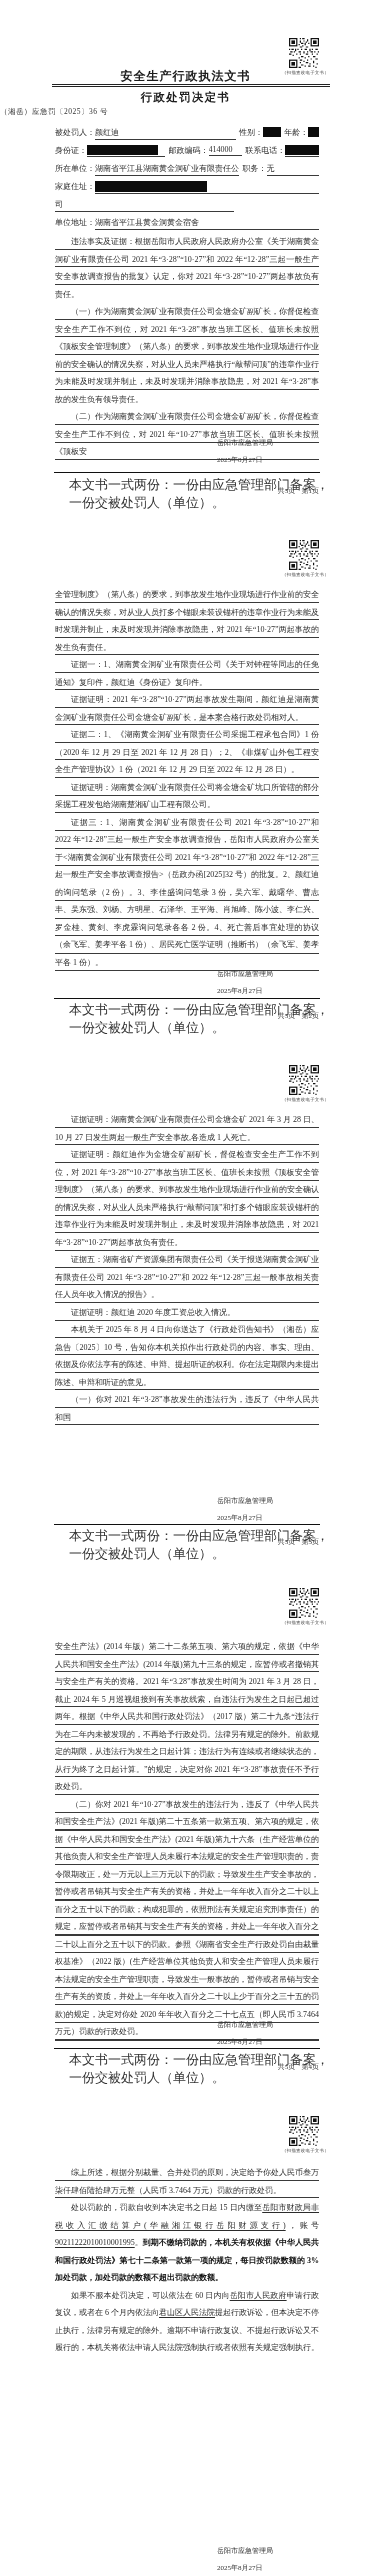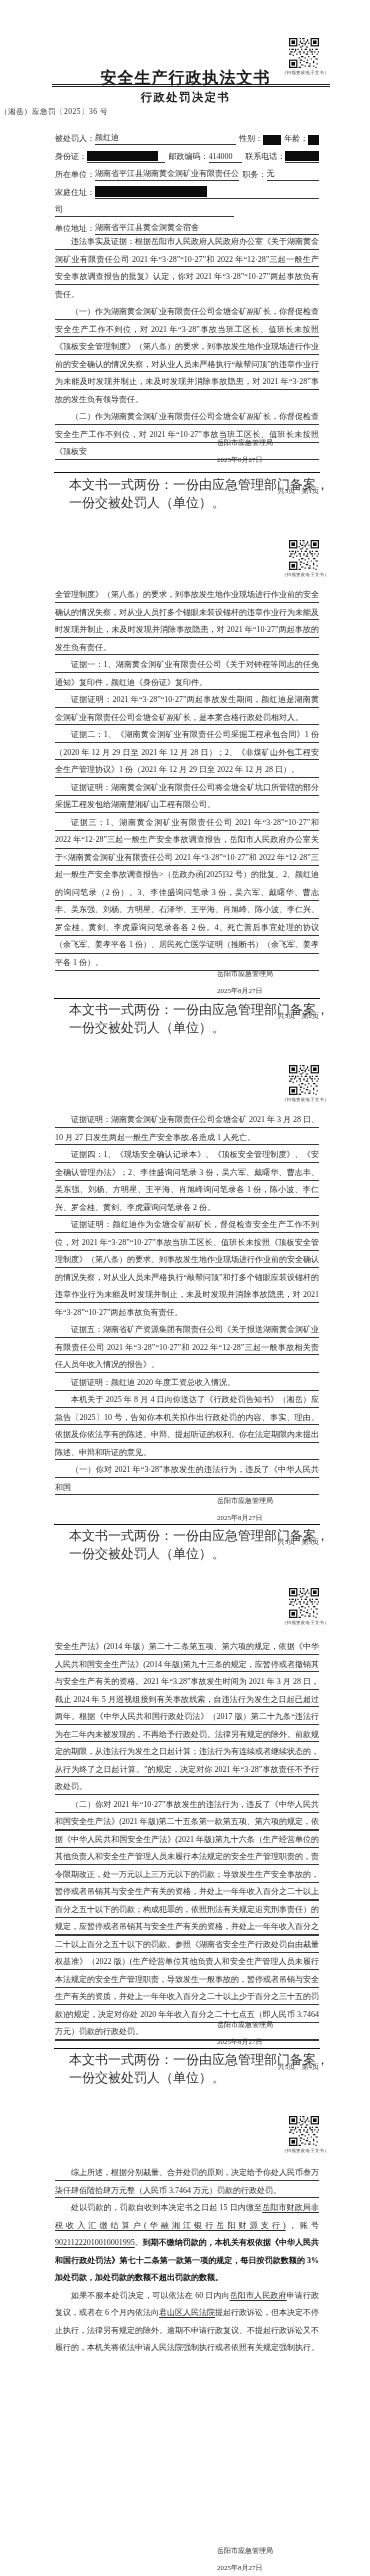--- a/index.html
+++ b/index.html
@@ -6,27 +6,27 @@
   *{margin:0;padding:0;box-sizing:border-box}
   html,body{background:#ffffff}
   body{width:371px;font-family:"Liberation Serif","DejaVu Serif",serif;color:#2e2e2e;-webkit-font-smoothing:antialiased}
   .canvas{position:relative;width:371px;height:2628px;background:#fff;overflow:hidden}
   .page{position:absolute;left:0;width:371px}
   
   .qr-wrap{position:absolute;right:45px;width:44px;text-align:center}
   .qr-svg{width:30px;height:30px;display:block;margin:0 auto}
   .qr-cap{font-size:4.4px;color:#4a4a4a;margin-top:1.5px;white-space:nowrap;letter-spacing:0.3px}
   
-  .sys-title{position:absolute;left:0;width:100%;text-align:center;font-size:16px;font-weight:700;letter-spacing:1px;color:#1c1c1c}
+  .sys-title{position:absolute;left:0;width:100%;text-align:center;font-size:12px;font-weight:700;letter-spacing:1px;color:#1c1c1c}
   .dbl-rule{position:absolute;left:52px;width:278px;height:2.6px;border-top:1.3px solid #222;border-bottom:0.7px solid #222}
   .doc-title{position:absolute;left:0;width:100%;text-align:center;font-size:11.3px;font-weight:700;letter-spacing:1.5px;color:#1c1c1c}
   .doc-no{position:absolute;left:0;width:100%;text-align:left;font-size:7.5px;color:#333;letter-spacing:0.5px}
   
   .fields{position:absolute;left:55px;width:264px;font-size:8px;color:#2b2b2b}
-  .frow{display:flex;align-items:flex-end;height:18px;white-space:nowrap}
+  .frow{display:flex;align-items:flex-start;height:18px;white-space:nowrap}
   .flabel{flex:0 0 auto;padding-bottom:1px}
   .ml{margin-left:3.6px}
   .uv{border-bottom:0.8px solid #3a3a3a;padding-bottom:1px;overflow:hidden}
   .grow{flex:1 1 auto}
   .redact{display:inline-block;background:#0c0c0c;vertical-align:bottom}
   .redact.fill{display:block;width:100%}
   
   .body{position:absolute;left:55px;width:264px;font-size:8px;line-height:17.5px;text-align:justify;color:#2b2b2b}
   .body p{margin:0}
   .ind{text-indent:2em}
@@ -190,21 +190,20 @@
               <rect x="20" y="2" width="3" height="3"></rect>
               <rect x="2" y="20" width="3" height="3"></rect>
       <path d="M9,0h1v1h-1z M11,0h2v1h-2z M15,1h1v2h-1z M9,2h1v2h-1z M12,2h1v1h-1z M14,3h1v1h-1z M10,4h2v1h-2z M13,4h1v2h-1z M16,4h1v1h-1z M8,5h1v1h-1z M11,6h1v1h-1z M9,7h2v1h-2z M14,7h2v1h-2z M0,9h1v1h-1z M2,9h2v1h-2z M5,9h1v2h-1z M7,9h1v1h-1z M10,9h1v1h-1z M13,9h2v1h-2z M17,9h1v2h-1z M19,9h1v1h-1z M22,9h2v1h-2z M1,11h2v1h-2z M4,11h1v1h-1z M8,11h2v1h-2z M12,11h1v2h-1z M15,11h1v1h-1z M18,11h2v1h-2z M21,11h1v1h-1z M24,11h1v1h-1z M0,13h2v1h-2z M6,13h1v1h-1z M9,13h1v1h-1z M14,13h2v1h-2z M19,13h1v1h-1z M23,13h1v1h-1z M3,14h1v1h-1z M10,15h2v1h-2z M16,15h1v1h-1z M20,15h2v1h-2z M8,16h1v1h-1z M13,16h1v1h-1z M18,17h1v1h-1z M22,17h2v1h-2z M9,18h2v1h-2z M15,18h1v1h-1z M12,19h1v1h-1z M20,19h1v2h-1z M9,20h1v1h-1z M14,20h2v1h-2z M17,21h1v1h-1z M23,21h1v1h-1z M10,22h2v1h-2z M13,23h1v1h-1z M16,23h2v1h-2z M20,23h1v1h-1z M8,24h2v1h-2z M22,24h1v1h-1z"></path>
     </g>
   </svg>
 </div>
       <div class="qr-cap">（扫描查收电子文书）</div>
     </div>
     <div class="body" style="top:50px">
       <p class="ruled ind">证据证明：湖南黄金洞矿业有限责任公司金塘金矿 2021 年 3 月 28 日、10 月 27 日发生两起一般生产安全事故,各造成 1 人死亡。</p>
-      <p class="ruled ind">证据四：1、《现场安全确认记录本》、《顶板安全管理制度》、《安全确认管理办法》；2、李佳盛询问笔录 3 份，吴六军、戴曙华、曹志丰、吴东强、刘杨、方明星、王平海、肖旭峰询问笔录各 1 份，陈小波、李仁兴、罗金桂、黄剑、李虎霖询问笔录各 2 份。</p>
       <p class="ruled ind">证据证明：颜红迪作为金塘金矿副矿长，督促检查安全生产工作不到位，对 2021 年“3·28”“10·27”事故当班工区长、值班长未按照《顶板安全管理制度》（第八条）的要求、到事故发生地作业现场进行作业前的安全确认的情况失察，对从业人员未严格执行“敲帮问顶”和打多个锚眼应装设锚杆的违章作业行为未能及时发现并制止，未及时发现并消除事故隐患，对 2021 年“3·28”“10·27”两起事故负有责任。</p>
       <p class="ruled ind">证据五：湖南省矿产资源集团有限责任公司《关于报送湖南黄金洞矿业有限责任公司 2021 年“3·28”“10·27”和 2022 年“12·28”三起一般事故相关责任人员年收入情况的报告》。</p>
       <p class="ruled ind">证据证明：颜红迪 2020 年度工资总收入情况。</p>
       <p class="ruled ind">本机关于 2025 年 8 月 4 日向你送达了《行政处罚告知书》（湘岳）应急告〔2025〕10 号，告知你本机关拟作出行政处罚的内容、事实、理由、依据及你依法享有的陈述、申辩、提起听证的权利。你在法定期限内未提出陈述、申辩和听证的意见。</p>
       <p class="ruled ind">（一）你对 2021 年“3·28”事故发生的违法行为，违反了《中华人民共和国</p>
     </div>
     <div class="sig" style="top:432px">
       <div>岳阳市应急管理局</div>
       <div>2025年8月27日</div>
     </div>

